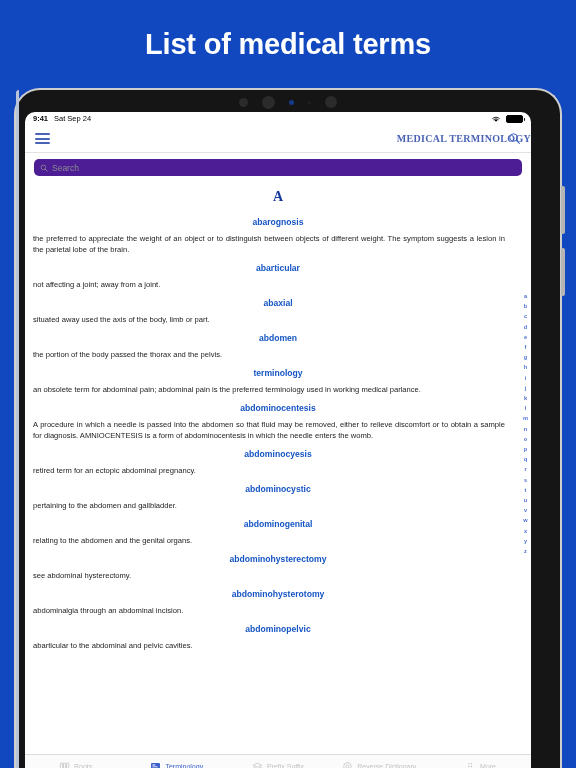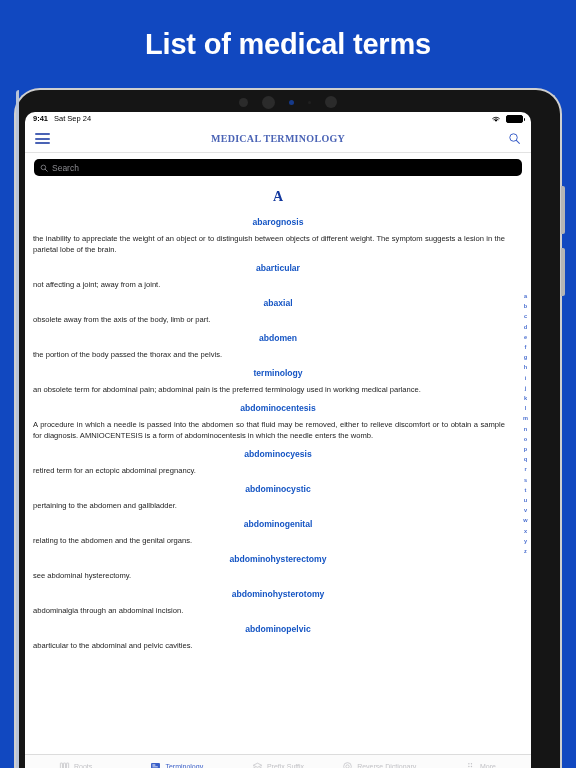--- a/index.html
+++ b/index.html
@@ -102,39 +102,39 @@
     position: relative;
   }
   .hamburger { width: 15px; cursor: pointer; }
   .hamburger span {
     display: block; height: 2px; background: #4a63b5;
     margin-bottom: 2.5px; border-radius: 1px;
   }
   .hamburger span:last-child { margin-bottom: 0; }
   .nav-title {
     position: absolute; left: 0; right: 0;
-    text-align: center;
+    text-align: right;
     font-family: "Liberation Serif", serif;
     font-weight: bold;
     font-size: 10px;
     color: #4a63b5;
     letter-spacing: 0.3px;
     pointer-events: none;
   }
   .nav-search-ico { margin-left: auto; }
 
   
   .searchwrap {
     padding: 6px 9px 5px 9px;
     background: #fff;
     flex: 0 0 auto;
   }
   .searchbar {
     height: 17px;
-    background: #000000;
+    background: #4c1d95;
     border-radius: 5px;
     display: flex; align-items: center;
     padding: 0 6px;
     gap: 4px;
   }
   .searchbar .ph {
     font-size: 8.5px; color: #8b8b90;
   }
 
   
@@ -261,29 +261,29 @@
         <span class="ph">Search</span>
       </div>
     </div>
 
     <div class="content">
       <div class="letter-heading">A</div>
 
       <div id="entries-host">
           <div class="entry">
             <div class="term">abarognosis</div>
-            <div class="def">the inability  to  appreciate the weight  of  an  object  or  to  distinguish between objects  of  different weight. The symptom suggests  a  lesion  in  the parietal lobe  of  the brain.</div>
+            <div class="def">the preferred  to  appreciate the weight  of  an  object  or  to  distinguish between objects  of  different weight. The symptom suggests  a  lesion  in  the parietal lobe  of  the brain.</div>
           </div>
           <div class="entry">
             <div class="term">abarticular</div>
             <div class="def">not affecting a joint; away from a joint.</div>
           </div>
           <div class="entry">
             <div class="term">abaxial</div>
-            <div class="def">obsolete away from the axis of the body, limb or part.</div>
+            <div class="def">situated away used the axis of the body, limb or part.</div>
           </div>
           <div class="entry">
             <div class="term">abdomen</div>
             <div class="def">the portion  of  the body passed the thorax and the pelvis.</div>
           </div>
           <div class="entry">
             <div class="term">terminology</div>
             <div class="def">an  obsolete term for abdominal pain; abdominal pain  is  the preferred terminology used  in  working medical parlance.</div>
           </div>
           <div class="entry">

